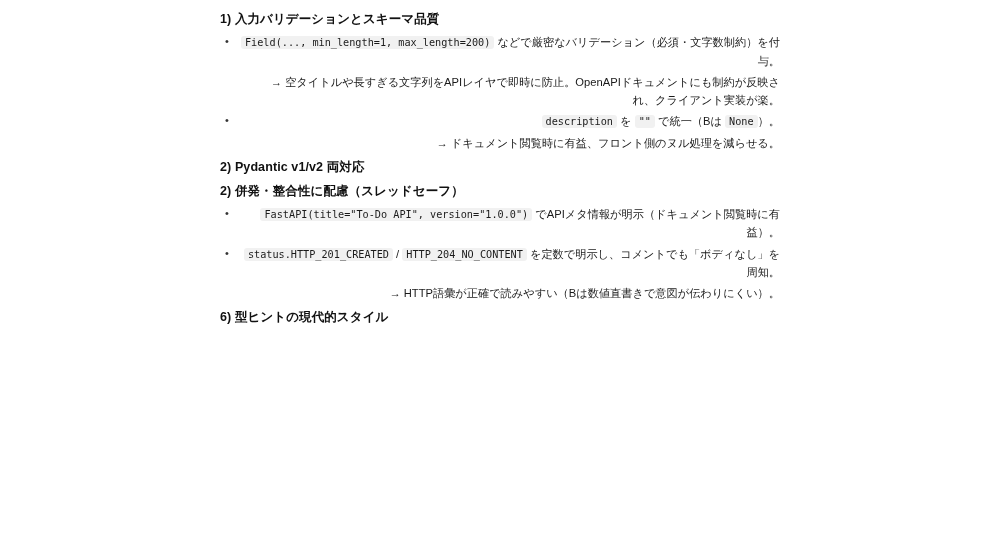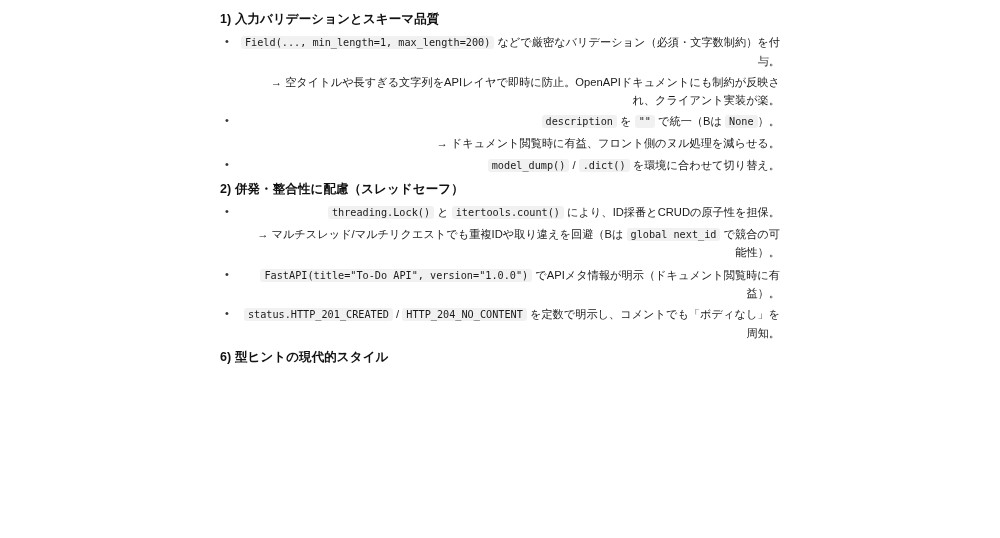--- a/index.html
+++ b/index.html
@@ -92,34 +92,31 @@
       <div class="section">
         <div class="section-title">1) 入力バリデーションとスキーマ品質</div>
         <div class="bullets">
           <div class="bullet"><code class="code">Field(..., min_length=1, max_length=200)</code><span class="txt frag"> などで厳密なバリデーション（必須・文字数制約）を付与。</span></div>
           <div class="sub"><span class="txt frag">→ 空タイトルや長すぎる文字列をAPIレイヤで即時に防止。OpenAPIドキュメントにも制約が反映され、クライアント実装が楽。</span></div>
           <div class="bullet"><code class="code">description</code><span class="txt frag"> を </span><code class="code">""</code><span class="txt frag"> で統一（Bは </span><code class="code">None</code><span class="txt frag">）。</span></div>
           <div class="sub"><span class="txt frag">→ ドキュメント閲覧時に有益、フロント側のヌル処理を減らせる。</span></div>
         </div>
       </div>
       <div class="section">
+        <div class="section-title">2) Pydantic v1/v2 両対応</div>
         <div class="bullets">
-          <div class="bullet"><code class="code">model_dump()</code><span class="txt frag"> / </span><code class="code">.dict()</code><span class="txt frag"> を環境に合わせて切り替え。</span></div>
         </div>
       </div>
       <div class="section">
         <div class="section-title">2) 併発・整合性に配慮（スレッドセーフ）</div>
-        <div class="bullets">
-          <div class="bullet"><code class="code">threading.Lock()</code><span class="txt frag"> と </span><code class="code">itertools.count()</code><span class="txt frag"> により、ID採番とCRUDの原子性を担保。</span></div>
-          <div class="sub"><span class="txt frag">→ マルチスレッド/マルチリクエストでも重複IDや取り違えを回避（Bは </span><code class="code">global next_id</code><span class="txt frag"> で競合の可能性）。</span></div>
-        </div>
       </div>
       <div class="section">
         <div class="bullets">
           <div class="bullet"><code class="code">FastAPI(title="To-Do API", version="1.0.0")</code><span class="txt frag"> でAPIメタ情報が明示（ドキュメント閲覧時に有益）。</span></div>
           <div class="bullet"><code class="code">status.HTTP_201_CREATED</code><span class="txt frag"> / </span><code class="code">HTTP_204_NO_CONTENT</code><span class="txt frag"> を定数で明示し、コメントでも「ボディなし」を周知。</span></div>
+          <div class="sub"><span class="txt frag">→ HTTP語彙が正確で読みやすい（Bは数値直書きで意図が伝わりにくい）。</span></div>
         </div>
       </div>
       <div class="section">
         <div class="section-title">6) 型ヒントの現代的スタイル</div>
       </div>
     </div>
 </div>
 
 </body></html>

